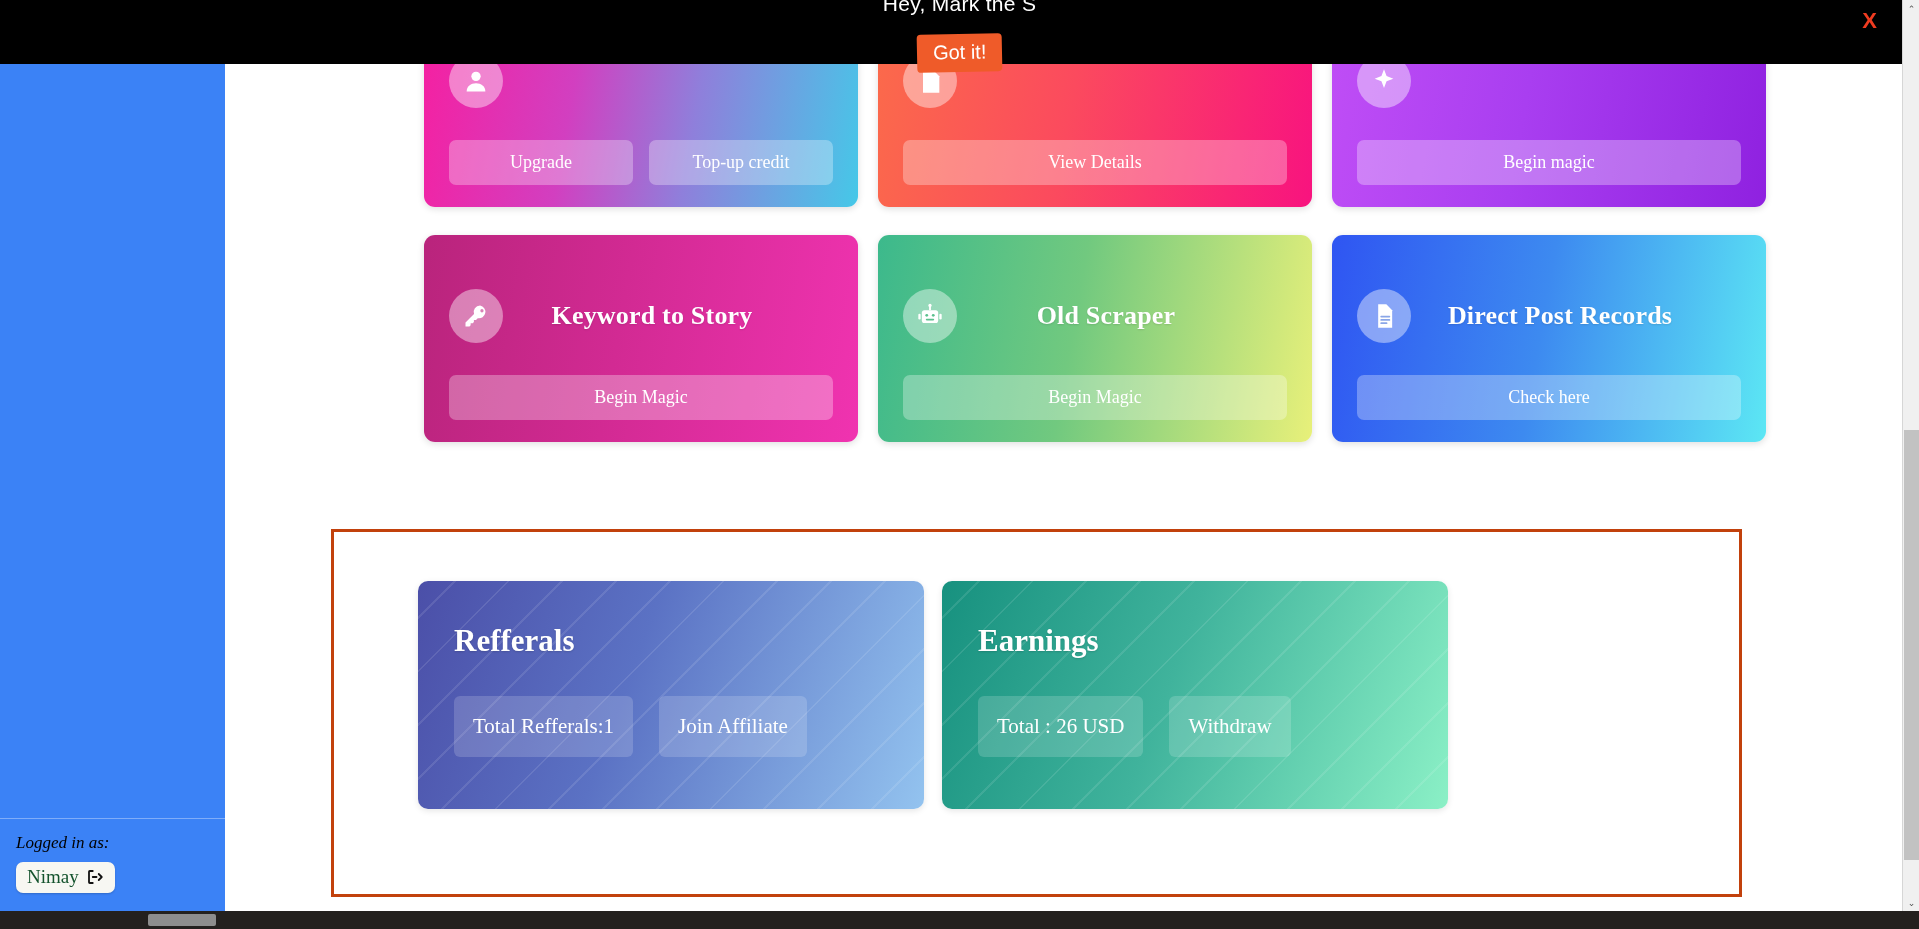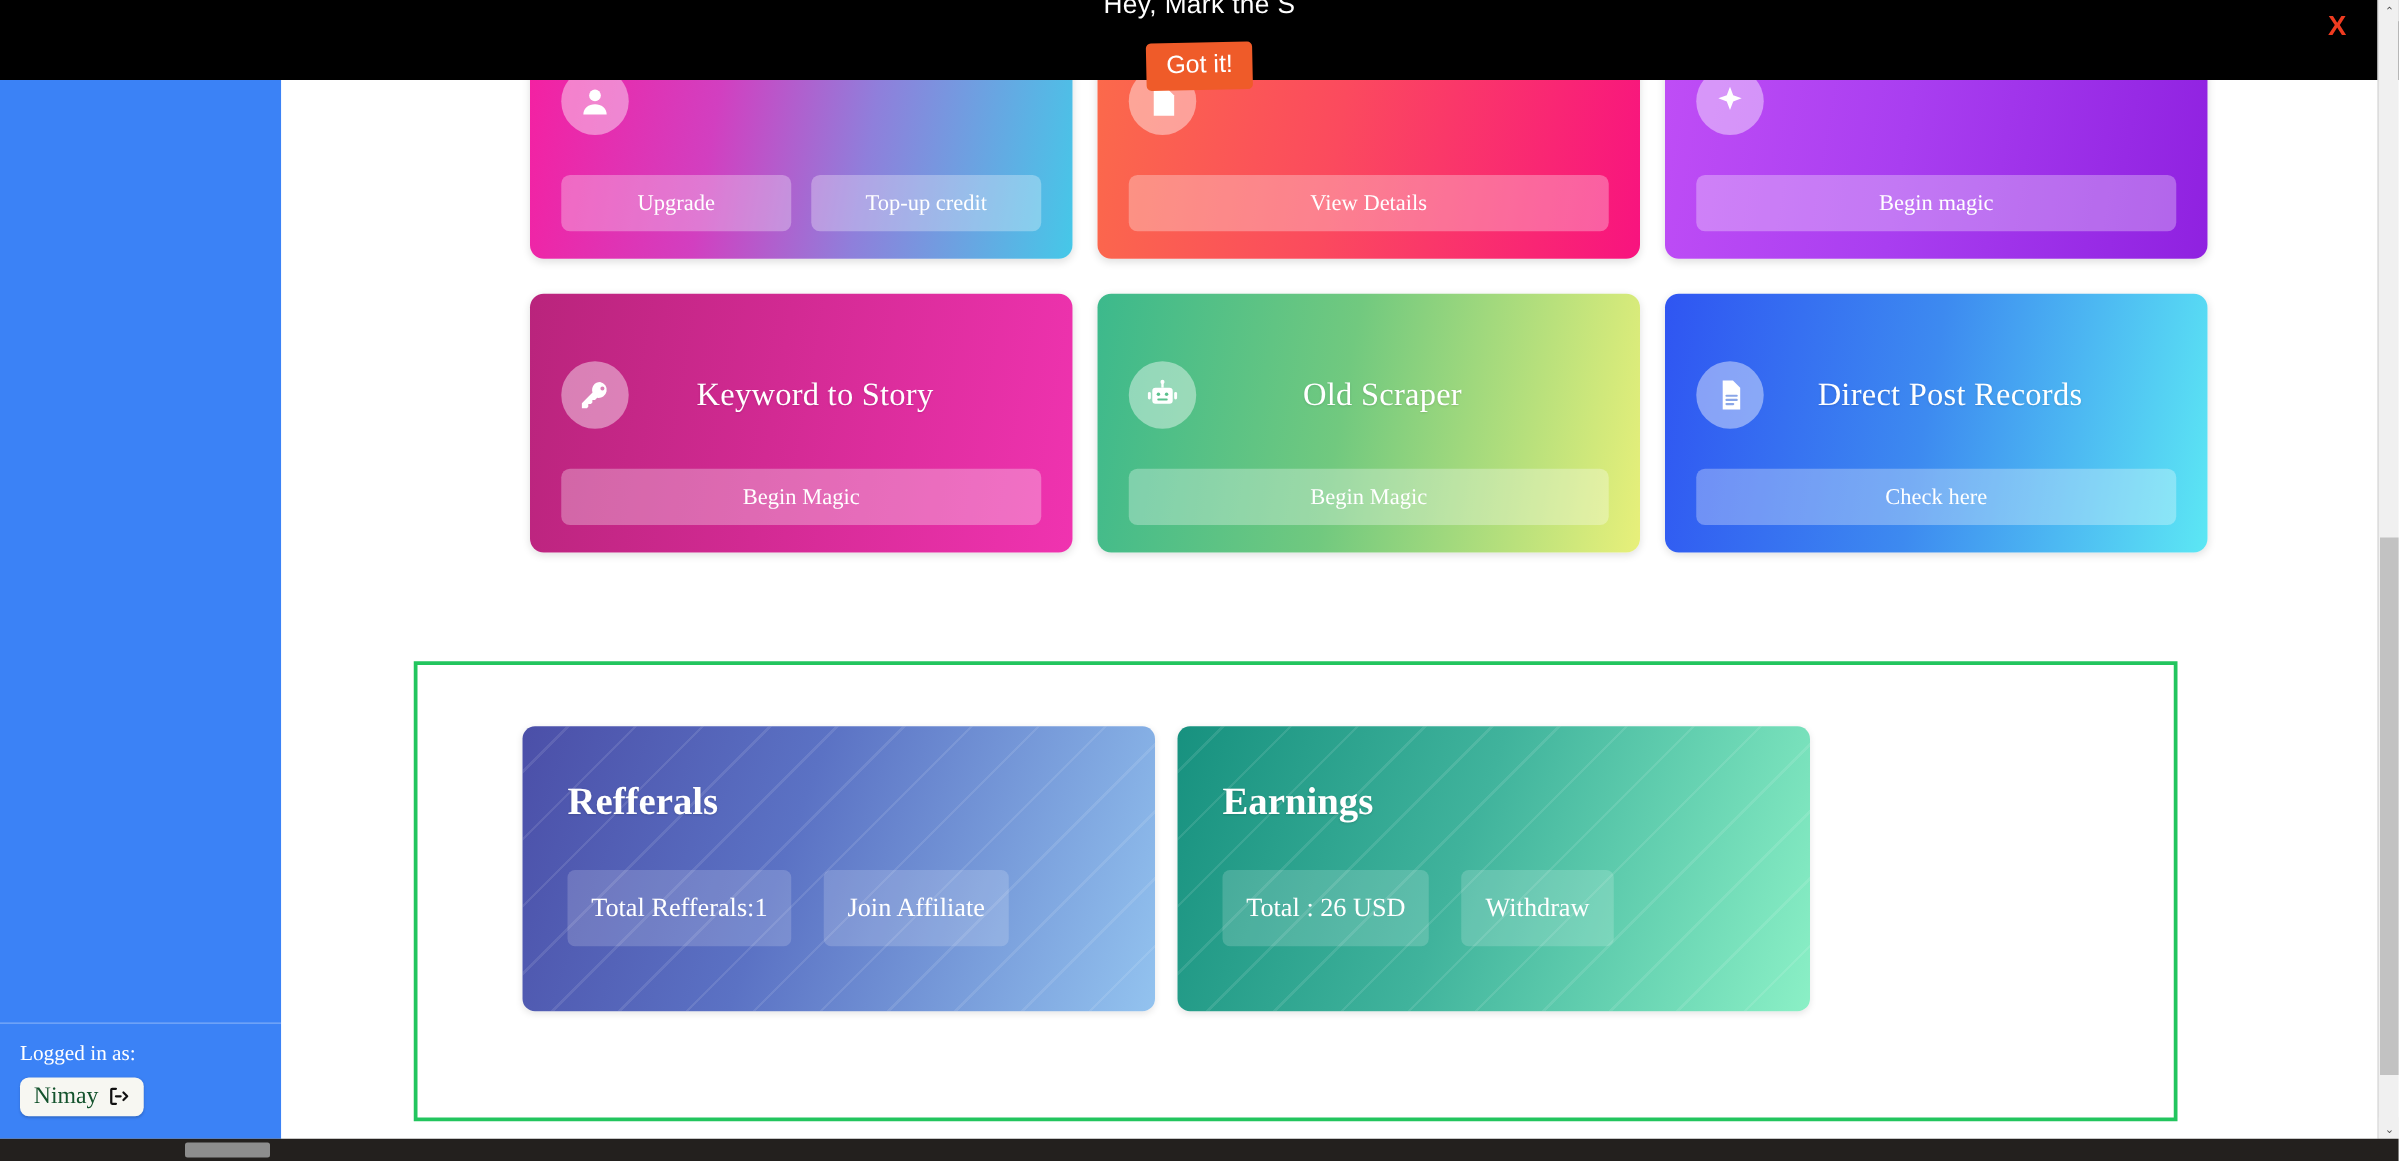--- a/index.html
+++ b/index.html
@@ -31,24 +31,25 @@
     position: absolute;
     left: 0;
     bottom: 18px;
     width: 225px;
     padding: 0 16px;
     border-top: 1px solid rgba(255,255,255,0.35);
     padding-top: 14px;
   }
   .logged-in-label {
     font-size: 17px;
-    color: #ffffff;
+    color: #000000;
     font-family: "Liberation Serif", serif;
     margin-bottom: 9px;
     white-space: nowrap;
+    font-style: italic;
   }
   .user-chip {
     display: inline-flex;
     align-items: center;
     gap: 7px;
     background: #f7f7f2;
     border-radius: 7px;
     padding: 5px 11px 6px 11px;
     font-size: 19px;
     color: #14532d;
@@ -103,21 +104,21 @@
     align-items: center;
     justify-content: center;
     flex: 0 0 auto;
   }
   .card-icon svg { width: 28px; height: 28px; fill: #ffffff; }
   .card-title {
     flex: 1;
     text-align: center;
     color: #ffffff;
     font-size: 26px;
-    font-weight: normal;
+    font-weight: bold;
     letter-spacing: 0.2px;
     padding-right: 32px;
     text-shadow: 0 1px 2px rgba(0,0,0,0.12);
   }
   .card-btn-row { display: flex; gap: 16px; }
   .card-btn {
     flex: 1;
     background: rgba(255,255,255,0.30);
     border: none;
     border-radius: 7px;
@@ -138,21 +139,21 @@
   .grad-greenlime { background: linear-gradient(100deg, #3cb98c 0%, #71c97f 45%, #e8f07a 100%); }
   .grad-bluecyan  { background: linear-gradient(100deg, #2f55f2 0%, #3d8af0 48%, #5ce7f4 100%); }
 
   
   .highlight-box {
     position: absolute;
     left: 106px;
     top: 465px;
     width: 1411px;
     height: 368px;
-    border: 3px solid #22c55e;
+    border: 3px solid #c2410c;
     background: #ffffff;
   }
   .stat-row {
     position: absolute;
     left: 84px;
     top: 49px;
     display: flex;
     gap: 18px;
   }
   .stat-card {

